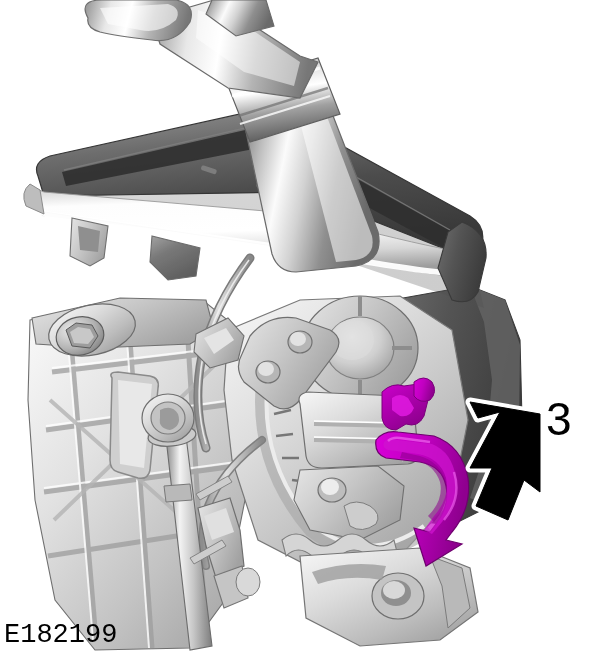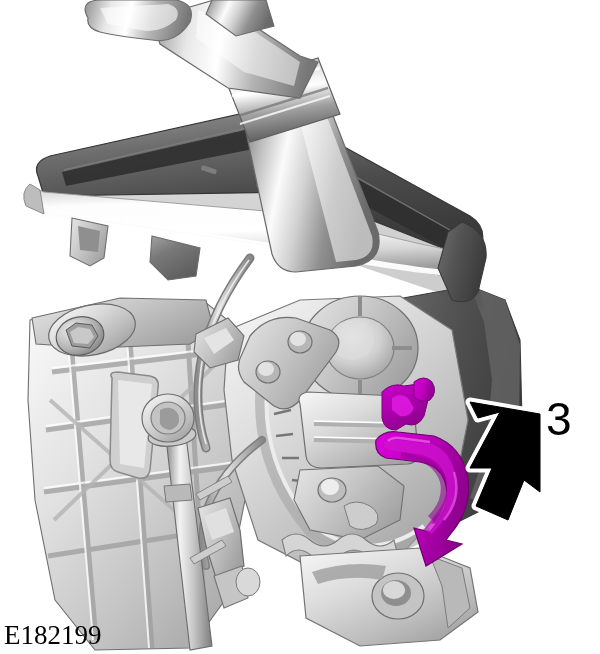--- a/index.html
+++ b/index.html
@@ -2,21 +2,21 @@
 <html><head>
 <meta charset="utf-8">
 <style>
   html,body{margin:0;padding:0;background:#ffffff;}
   body{width:600px;height:654px;overflow:hidden;
        font-family:"Liberation Sans","DejaVu Sans",sans-serif;}
   #figure{position:relative;width:600px;height:654px;background:#ffffff;}
   #art{position:absolute;inset:0;width:600px;height:654px;display:block;}
   #figure-id{position:absolute;left:4px;top:622px;
              font-size:27px;line-height:27px;color:#000;letter-spacing:0px;
-             font-family:Liberation Serif, serif;}
+             font-family:Liberation Mono, monospace;}
   #callout-3{position:absolute;left:546px;top:396px;
              font-size:46px;line-height:46px;color:#000;
              font-family:"Liberation Sans","DejaVu Sans",sans-serif;}
 </style>
 </head>
 <body>
 
 <div id="figure">
 
   <svg id="art" viewBox="0 0 600 654" xmlns="http://www.w3.org/2000/svg">

